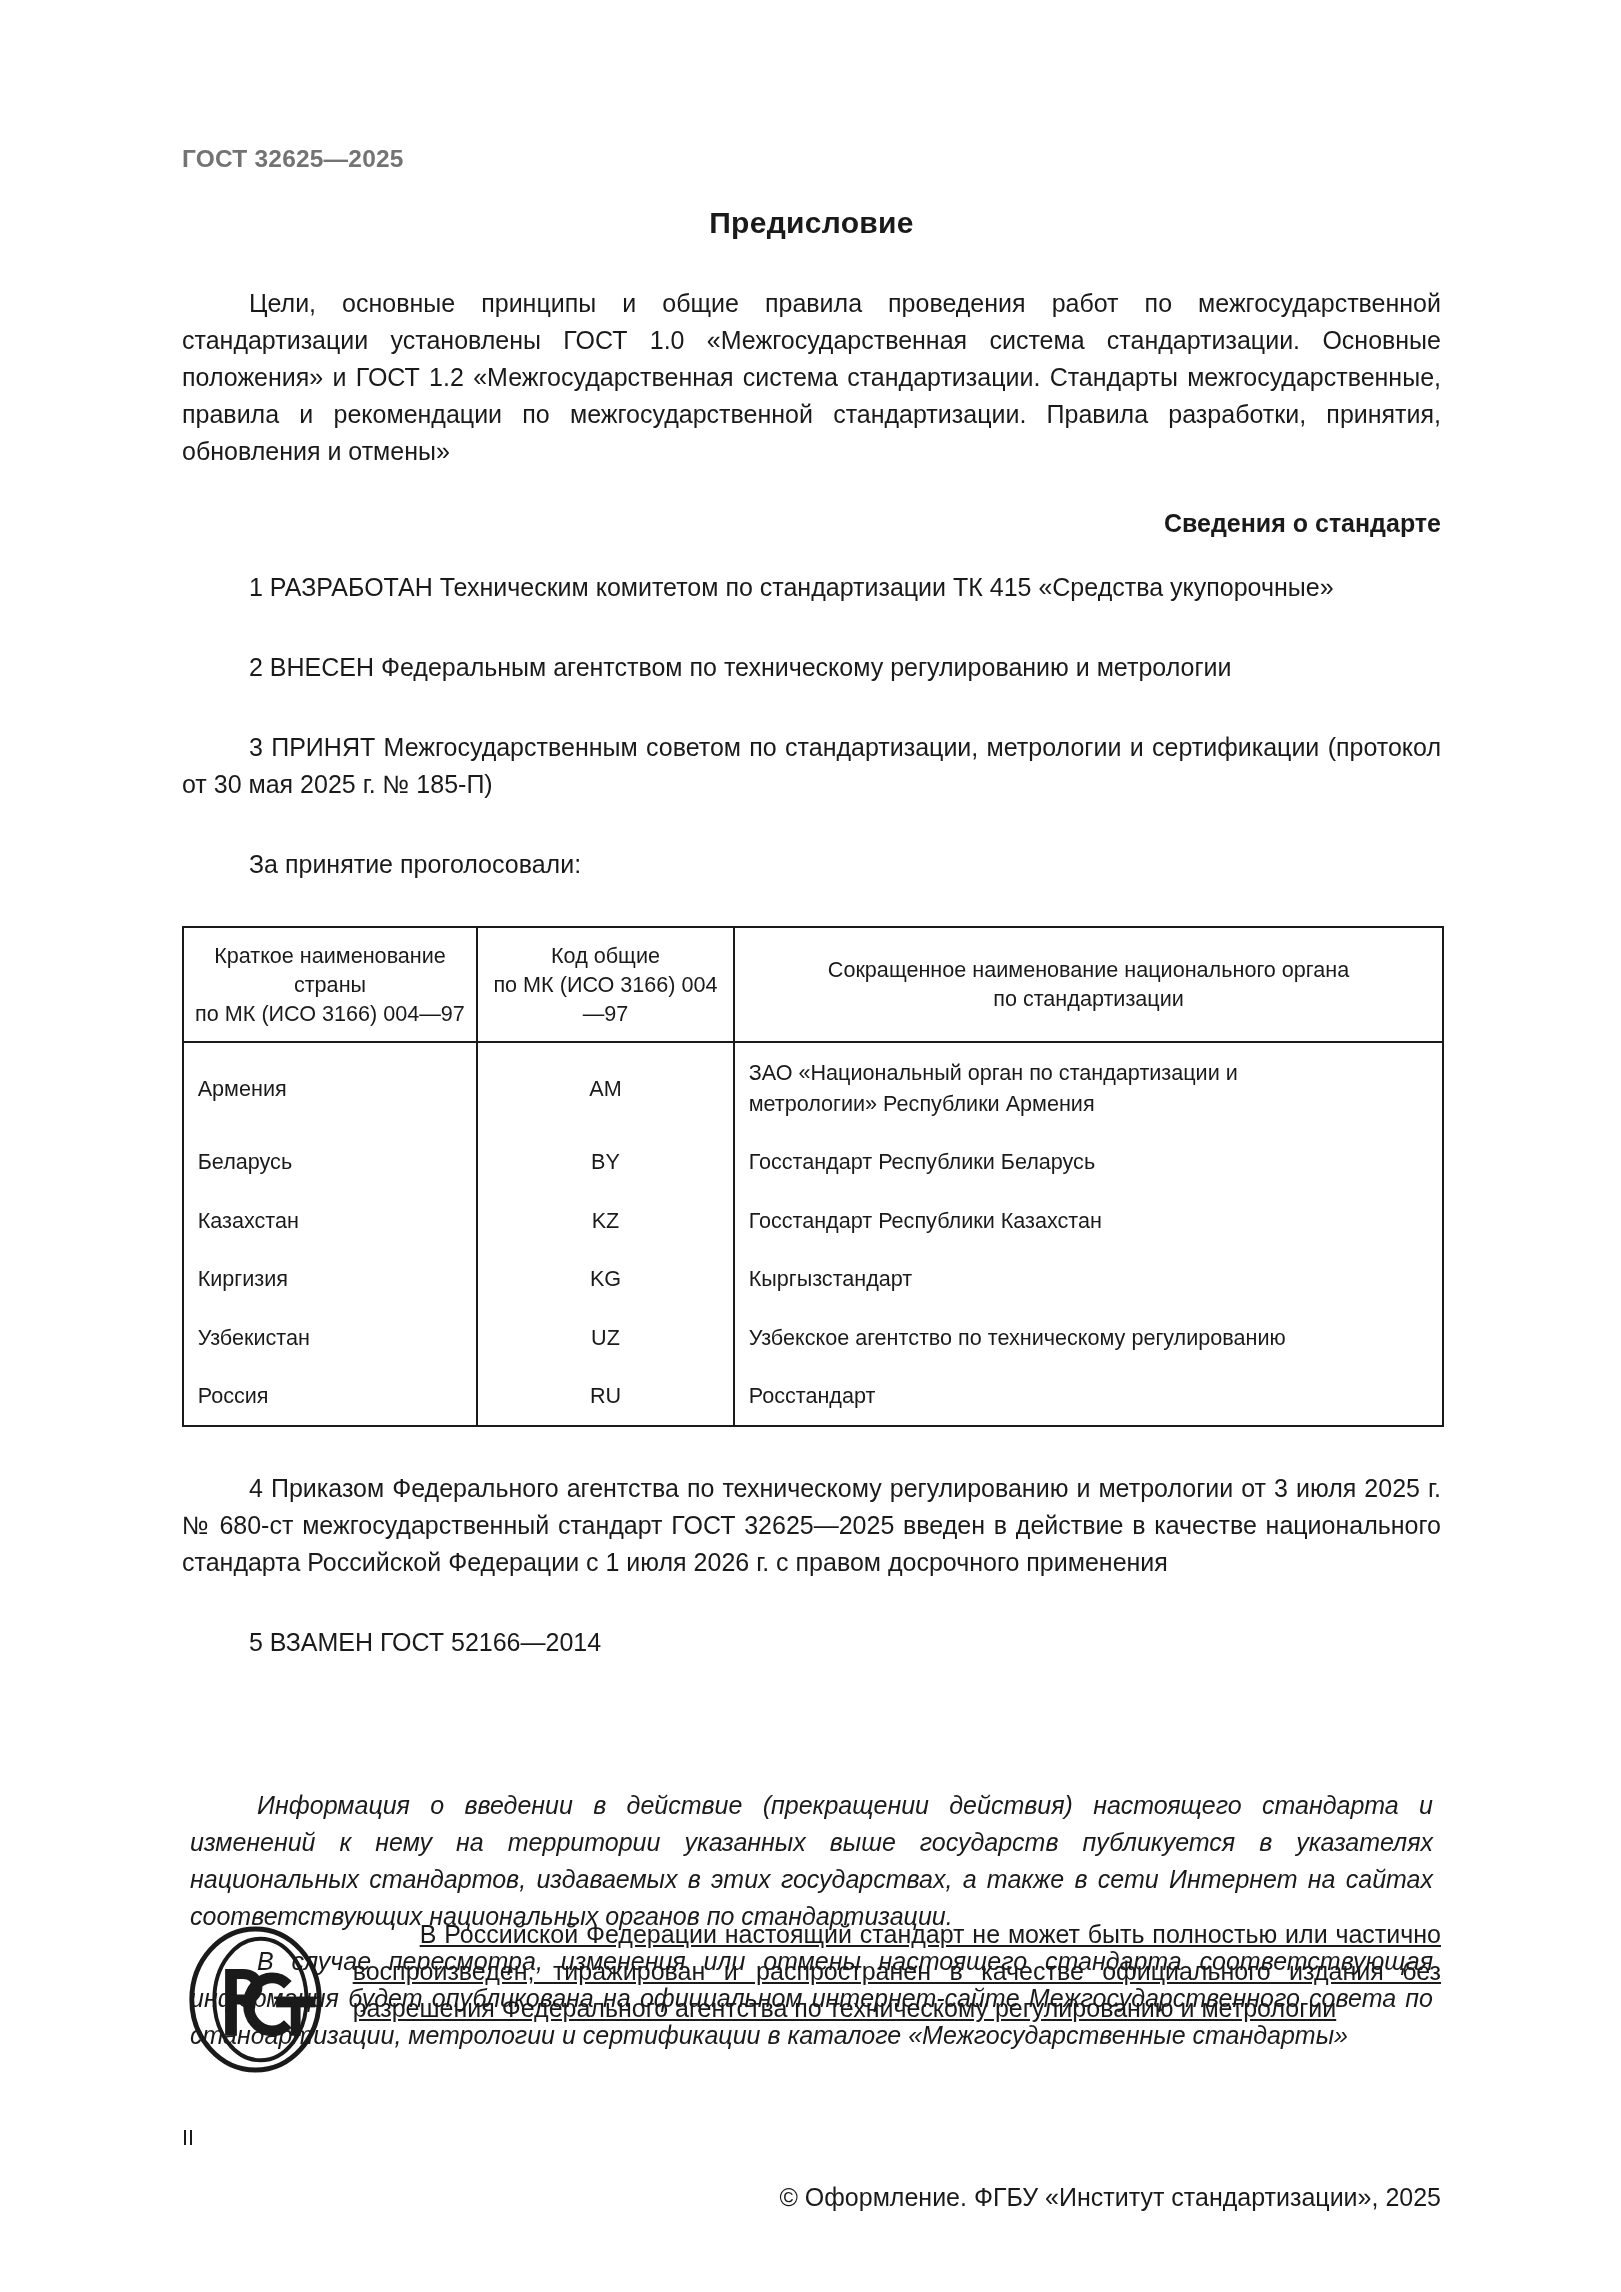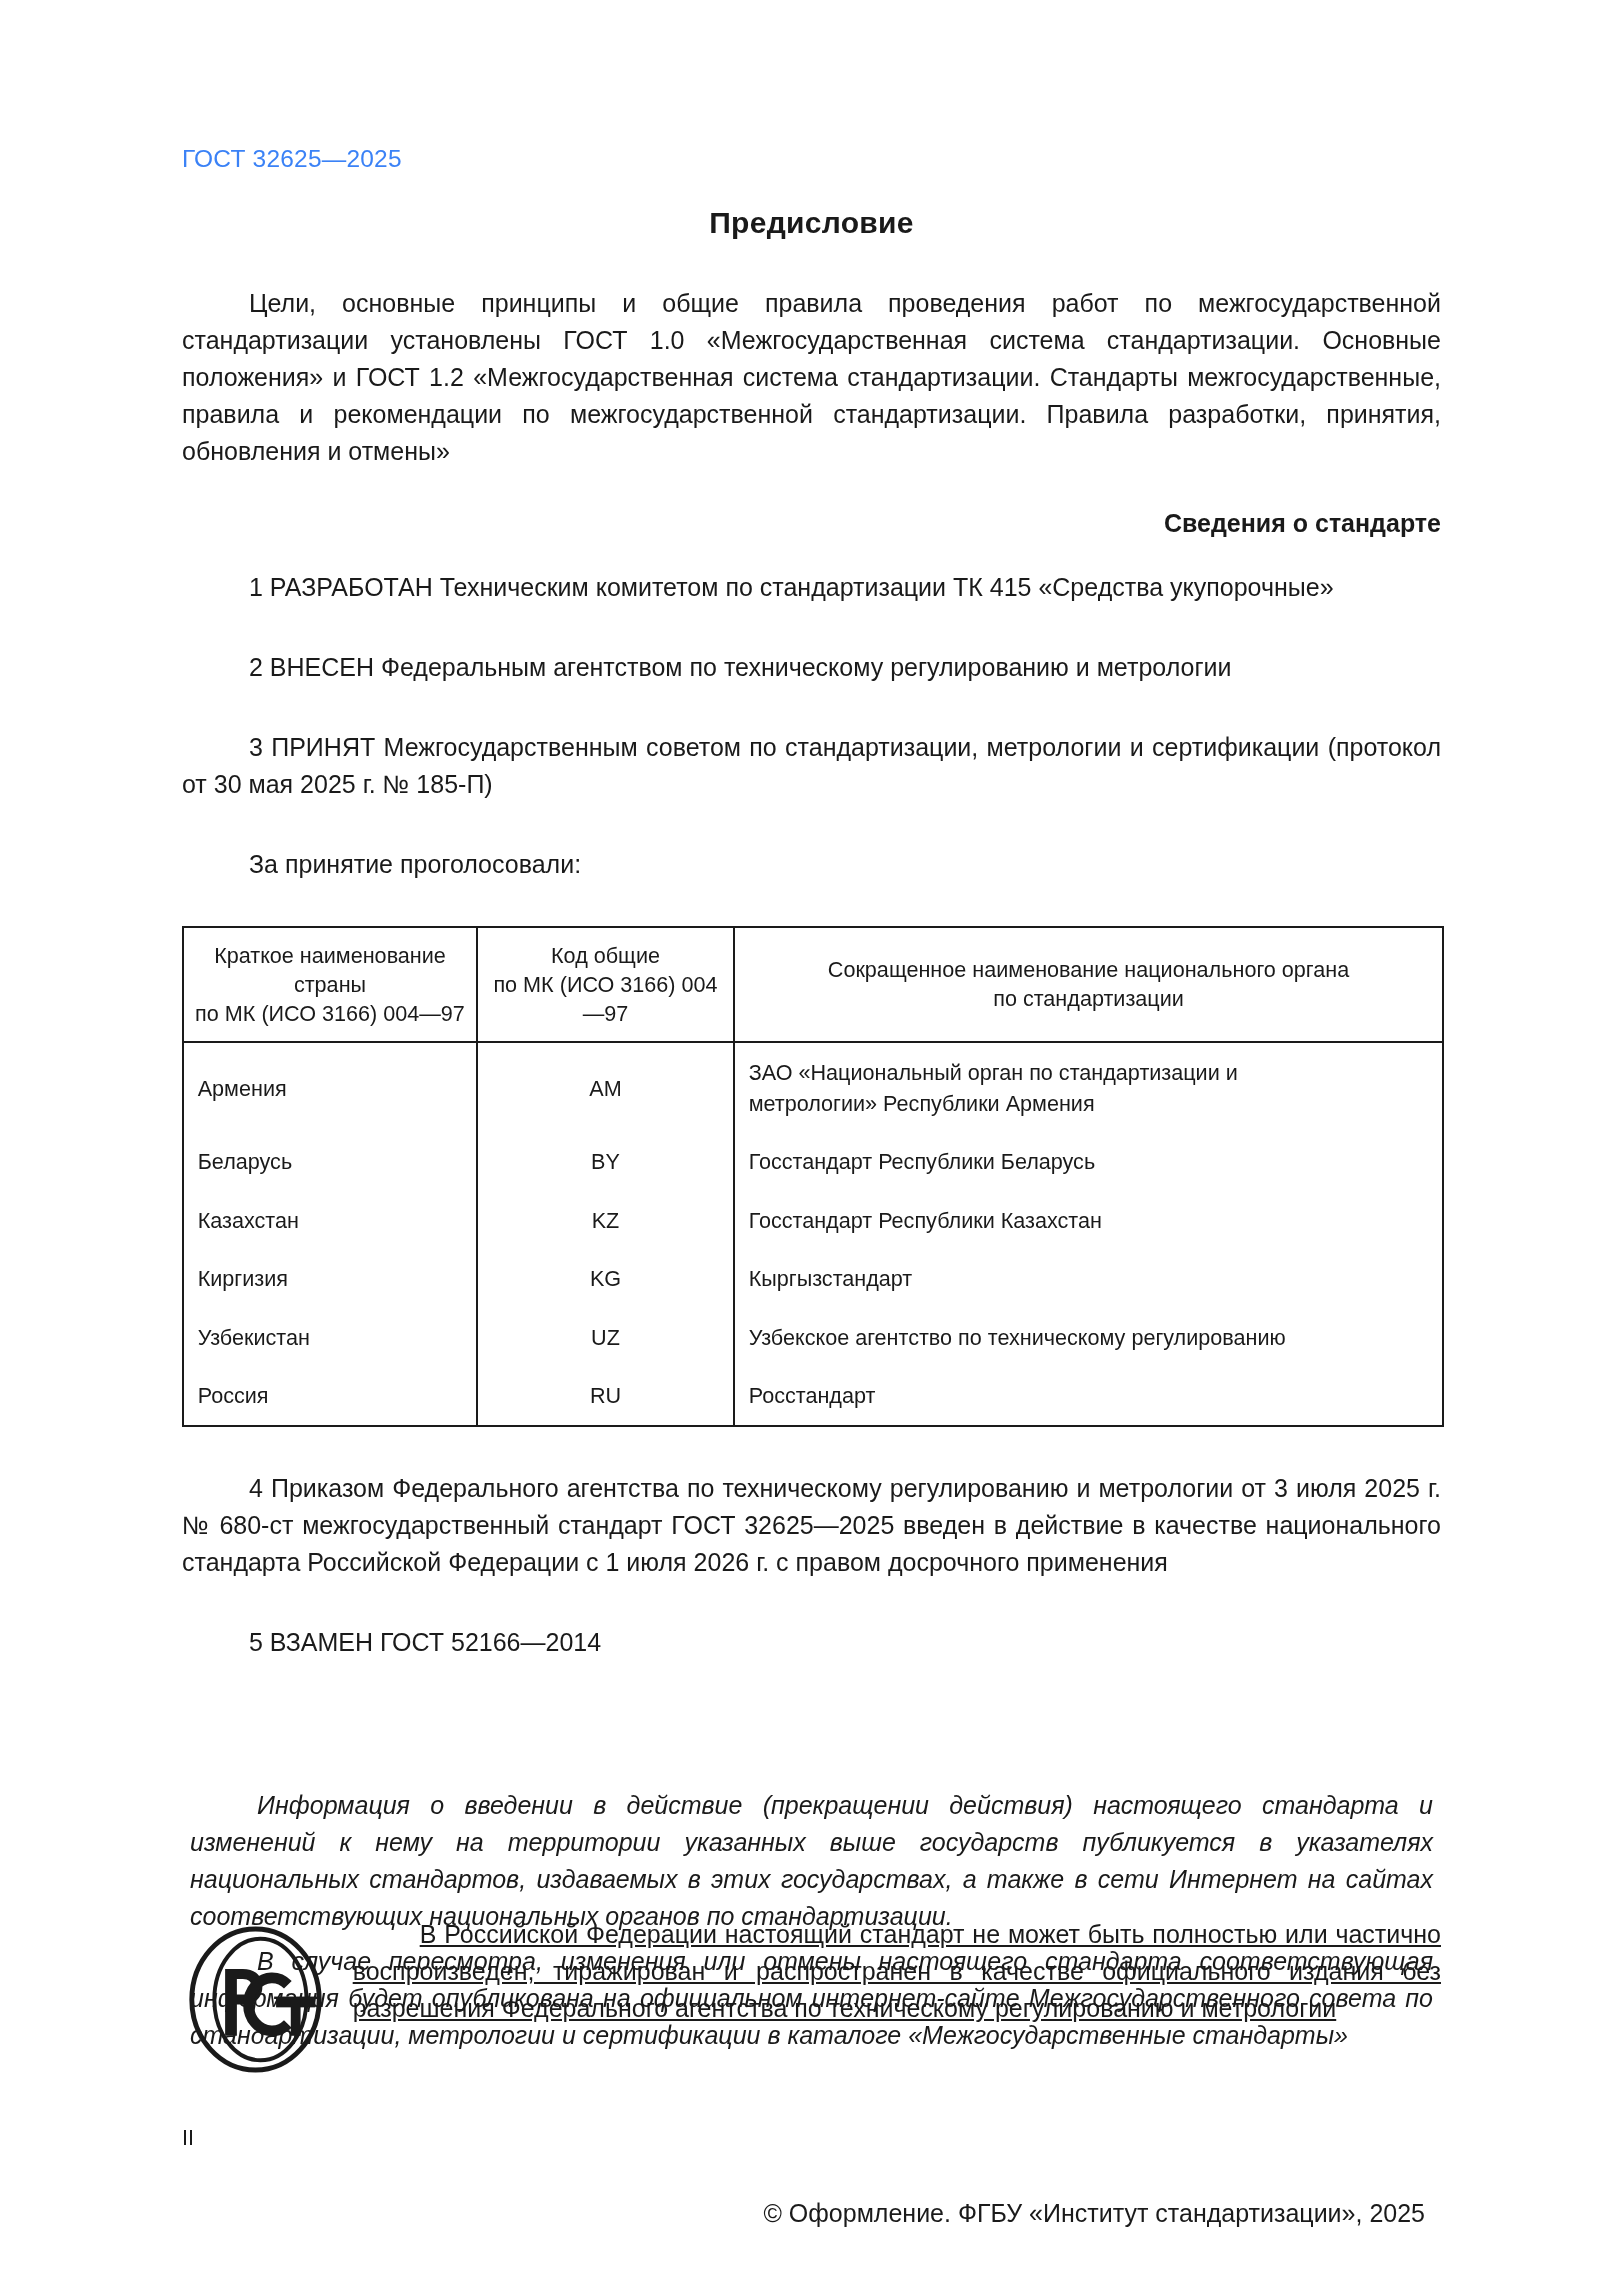--- a/index.html
+++ b/index.html
@@ -18,23 +18,23 @@
     box-sizing: border-box;
     overflow: hidden;
   }
 
   
   .running-header {
     position: absolute;
     left: 182px;
     top: 145px;
     font-size: 24.5px;
-    font-weight: normal;
+    font-weight: bold;
     letter-spacing: 0.2px;
-    color: #3b82f6;
+    color: #737373;
   }
 
   
   .content {
     position: absolute;
     left: 182px;
     top: 206px;
     width: 1259px;
   }
 
@@ -116,21 +116,21 @@
   }
   .note-block p {
     margin: 8px;
     text-indent: 67px;
   }
 
   
   .copyright {
     font-size: 25px;
     text-align: right;
-    margin: 16px;
+    margin: 0;
     line-height: 35px;
   }
 
   
   .bottom-area {
     position: absolute;
     left: 182px;
     top: 1916px;
     width: 1259px;
   }

